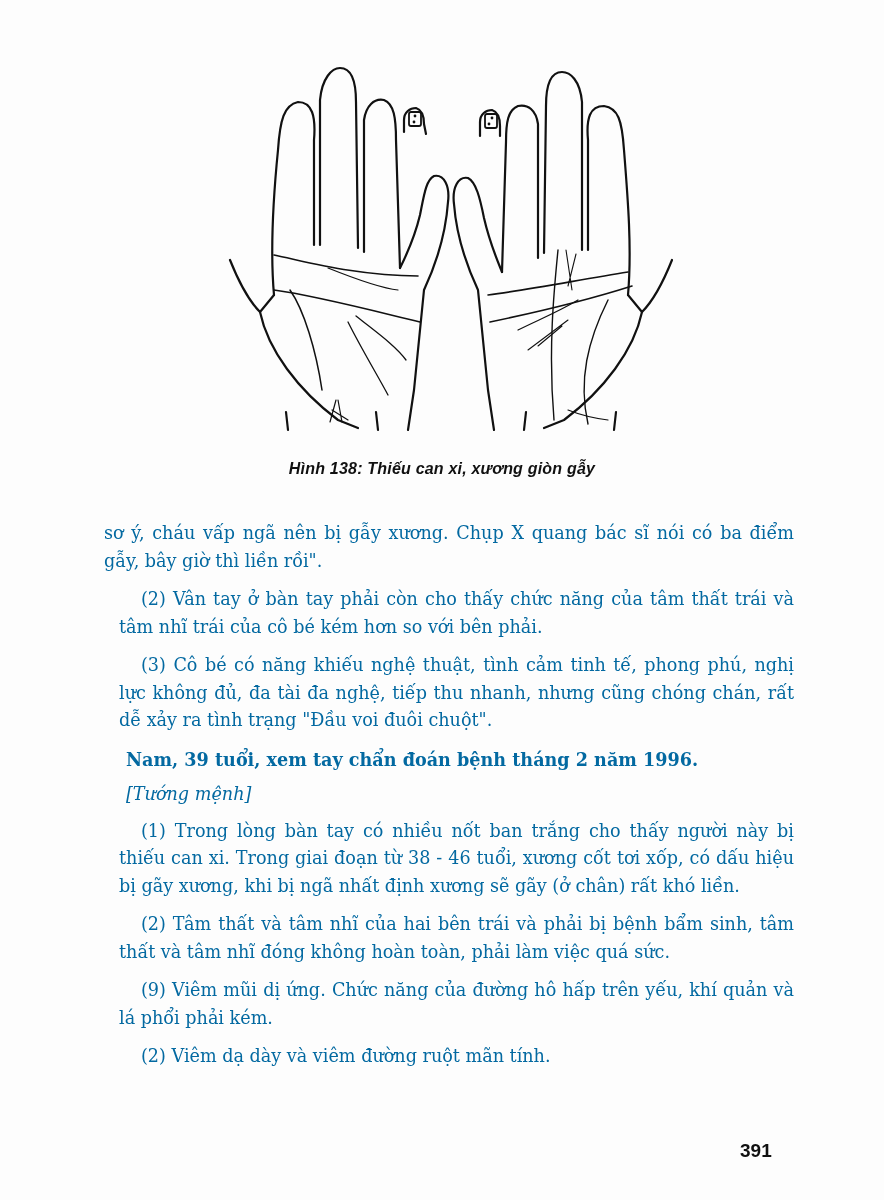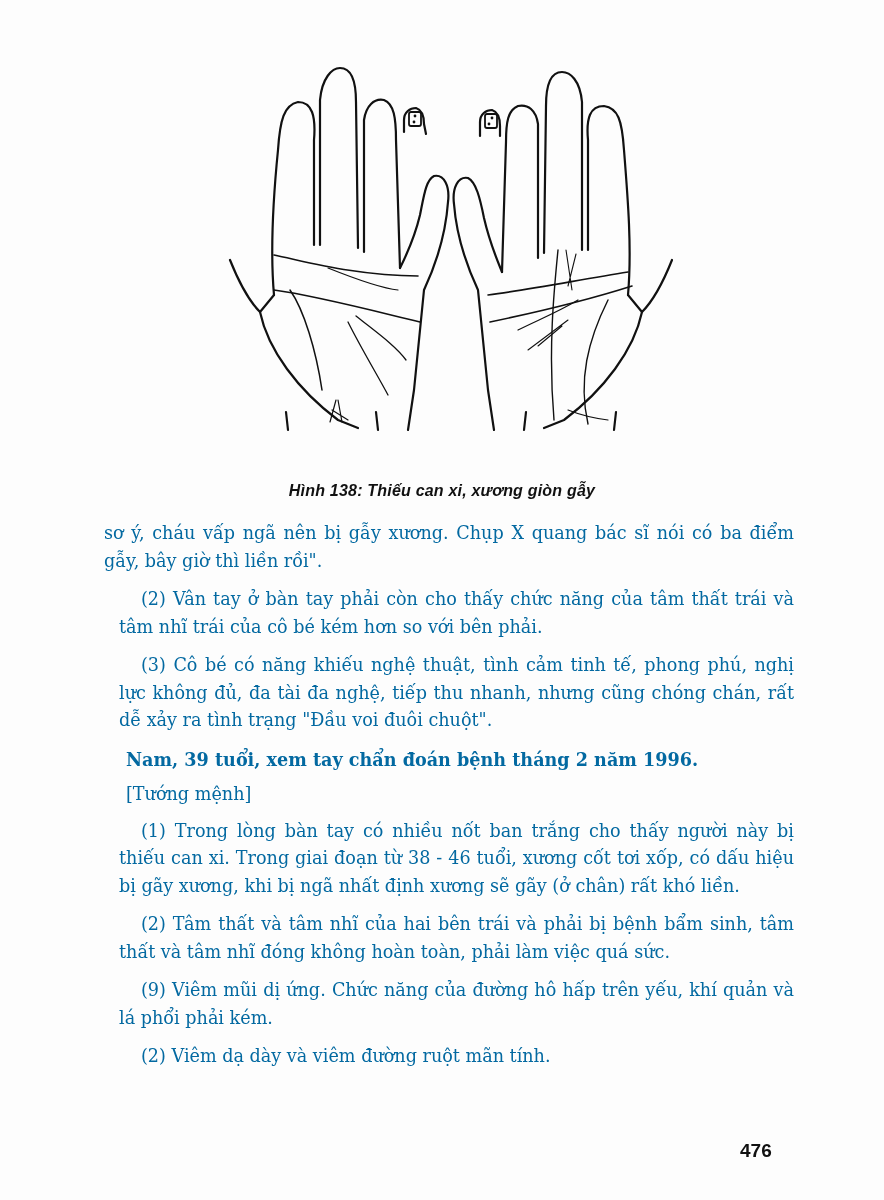--- a/index.html
+++ b/index.html
@@ -1,34 +1,34 @@
 <!DOCTYPE html>
 <html><head>
 <meta charset="utf-8">
 <style>
   html, body { margin: 0; padding: 0; background: #ffffff; }
   body { width: 884px; height: 1200px; position: relative; overflow: hidden; color: #111; }
   .page { position: absolute; left: 0; top: 0; width: 884px; height: 1200px; background: #fdfdfd; }
   .figure { position: absolute; left: 228px; top: 50px; width: 446px; height: 400px; }
   .figure svg { width: 100%; height: 100%; }
   .caption {
-    position: absolute; left: 0; width: 884px; top: 482px; text-align: center;
+    position: absolute; left: 0; width: 884px; top: 460px; text-align: center;
     font-family: "Liberation Sans", sans-serif; font-weight: bold; font-style: italic;
     font-size: 16px; letter-spacing: 0.2px; color: #111;
   }
   .body-text {
     position: absolute; left: 104px; width: 690px; top: 520px;
     font-family: "DejaVu Serif", serif; font-size: 17.6px; line-height: 27.5px;
     text-align: justify; color: #0369a1;
   }
   .para { margin: 0 0 11px 0; }
   .para.indent { text-indent: 22px; margin-left: 15px; }
   .para.cont { text-indent: 0; }
   .heading { margin: 0 0 8px 0; text-indent: 22px; font-weight: bold; }
-  .subhead { margin: 0 0 9px 0; text-indent: 22px; }
+  .subhead { margin: 0 0 9px 0; text-indent: 22px; font-style: italic; }
   .page-number {
     position: absolute; left: 740px; top: 1140px;
     font-family: "Liberation Sans", sans-serif; font-weight: bold; font-size: 19px; color: #111;
   }
 </style>
 </head>
 <body>
 
 <div class="page">
 
@@ -89,14 +89,14 @@
     <p class="para indent">(2) Vân tay ở bàn tay phải còn cho thấy chức năng của tâm thất trái và tâm nhĩ trái của cô bé kém hơn so với bên phải.</p>
     <p class="para indent">(3) Cô bé có năng khiếu nghệ thuật, tình cảm tinh tế, phong phú, nghị lực không đủ, đa tài đa nghệ, tiếp thu nhanh, nhưng cũng chóng chán, rất dễ xảy ra tình trạng "Đầu voi đuôi chuột".</p>
     <p class="heading">Nam, 39 tuổi, xem tay chẩn đoán bệnh tháng 2 năm 1996.</p>
     <p class="subhead">[Tướng mệnh]</p>
     <p class="para indent">(1) Trong lòng bàn tay có nhiều nốt ban trắng cho thấy người này bị thiếu can xi. Trong giai đoạn từ 38 - 46 tuổi, xương cốt tơi xốp, có dấu hiệu bị gãy xương, khi bị ngã nhất định xương sẽ gãy (ở chân) rất khó liền.</p>
     <p class="para indent">(2) Tâm thất và tâm nhĩ của hai bên trái và phải bị bệnh bẩm sinh, tâm thất và tâm nhĩ đóng không hoàn toàn, phải làm việc quá sức.</p>
     <p class="para indent">(9) Viêm mũi dị ứng. Chức năng của đường hô hấp trên yếu, khí quản và lá phổi phải kém.</p>
     <p class="para indent">(2) Viêm dạ dày và viêm đường ruột mãn tính.</p>
   </div>
 
-  <div class="page-number">476</div>
+  <div class="page-number">391</div>
 </div>
 
 </body></html>

